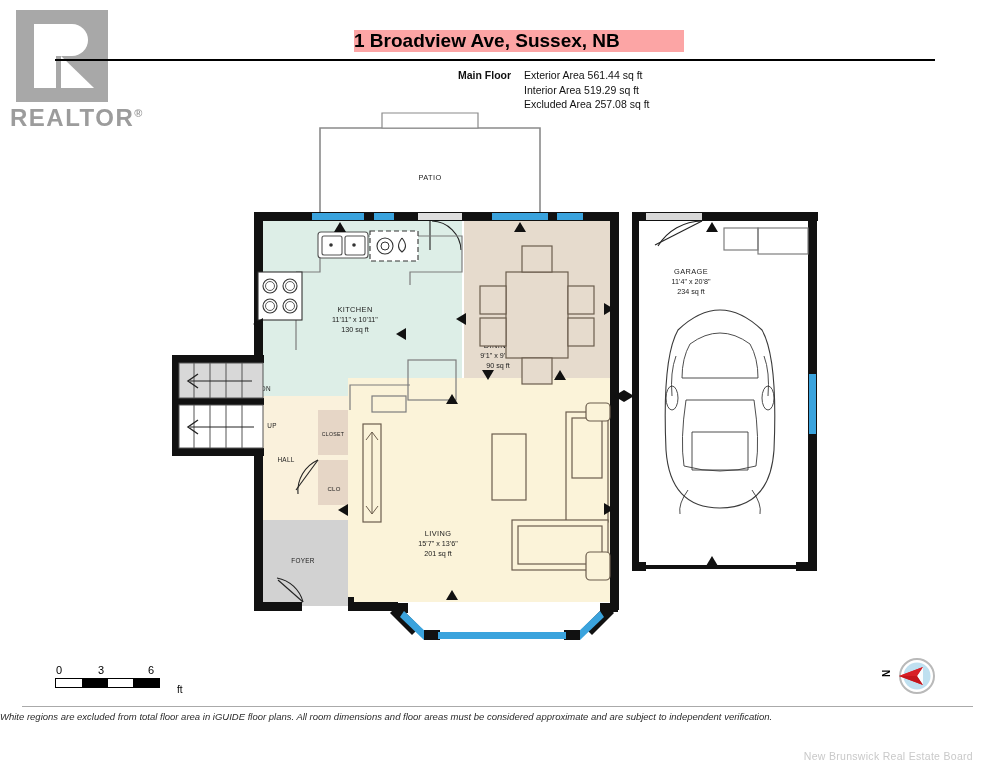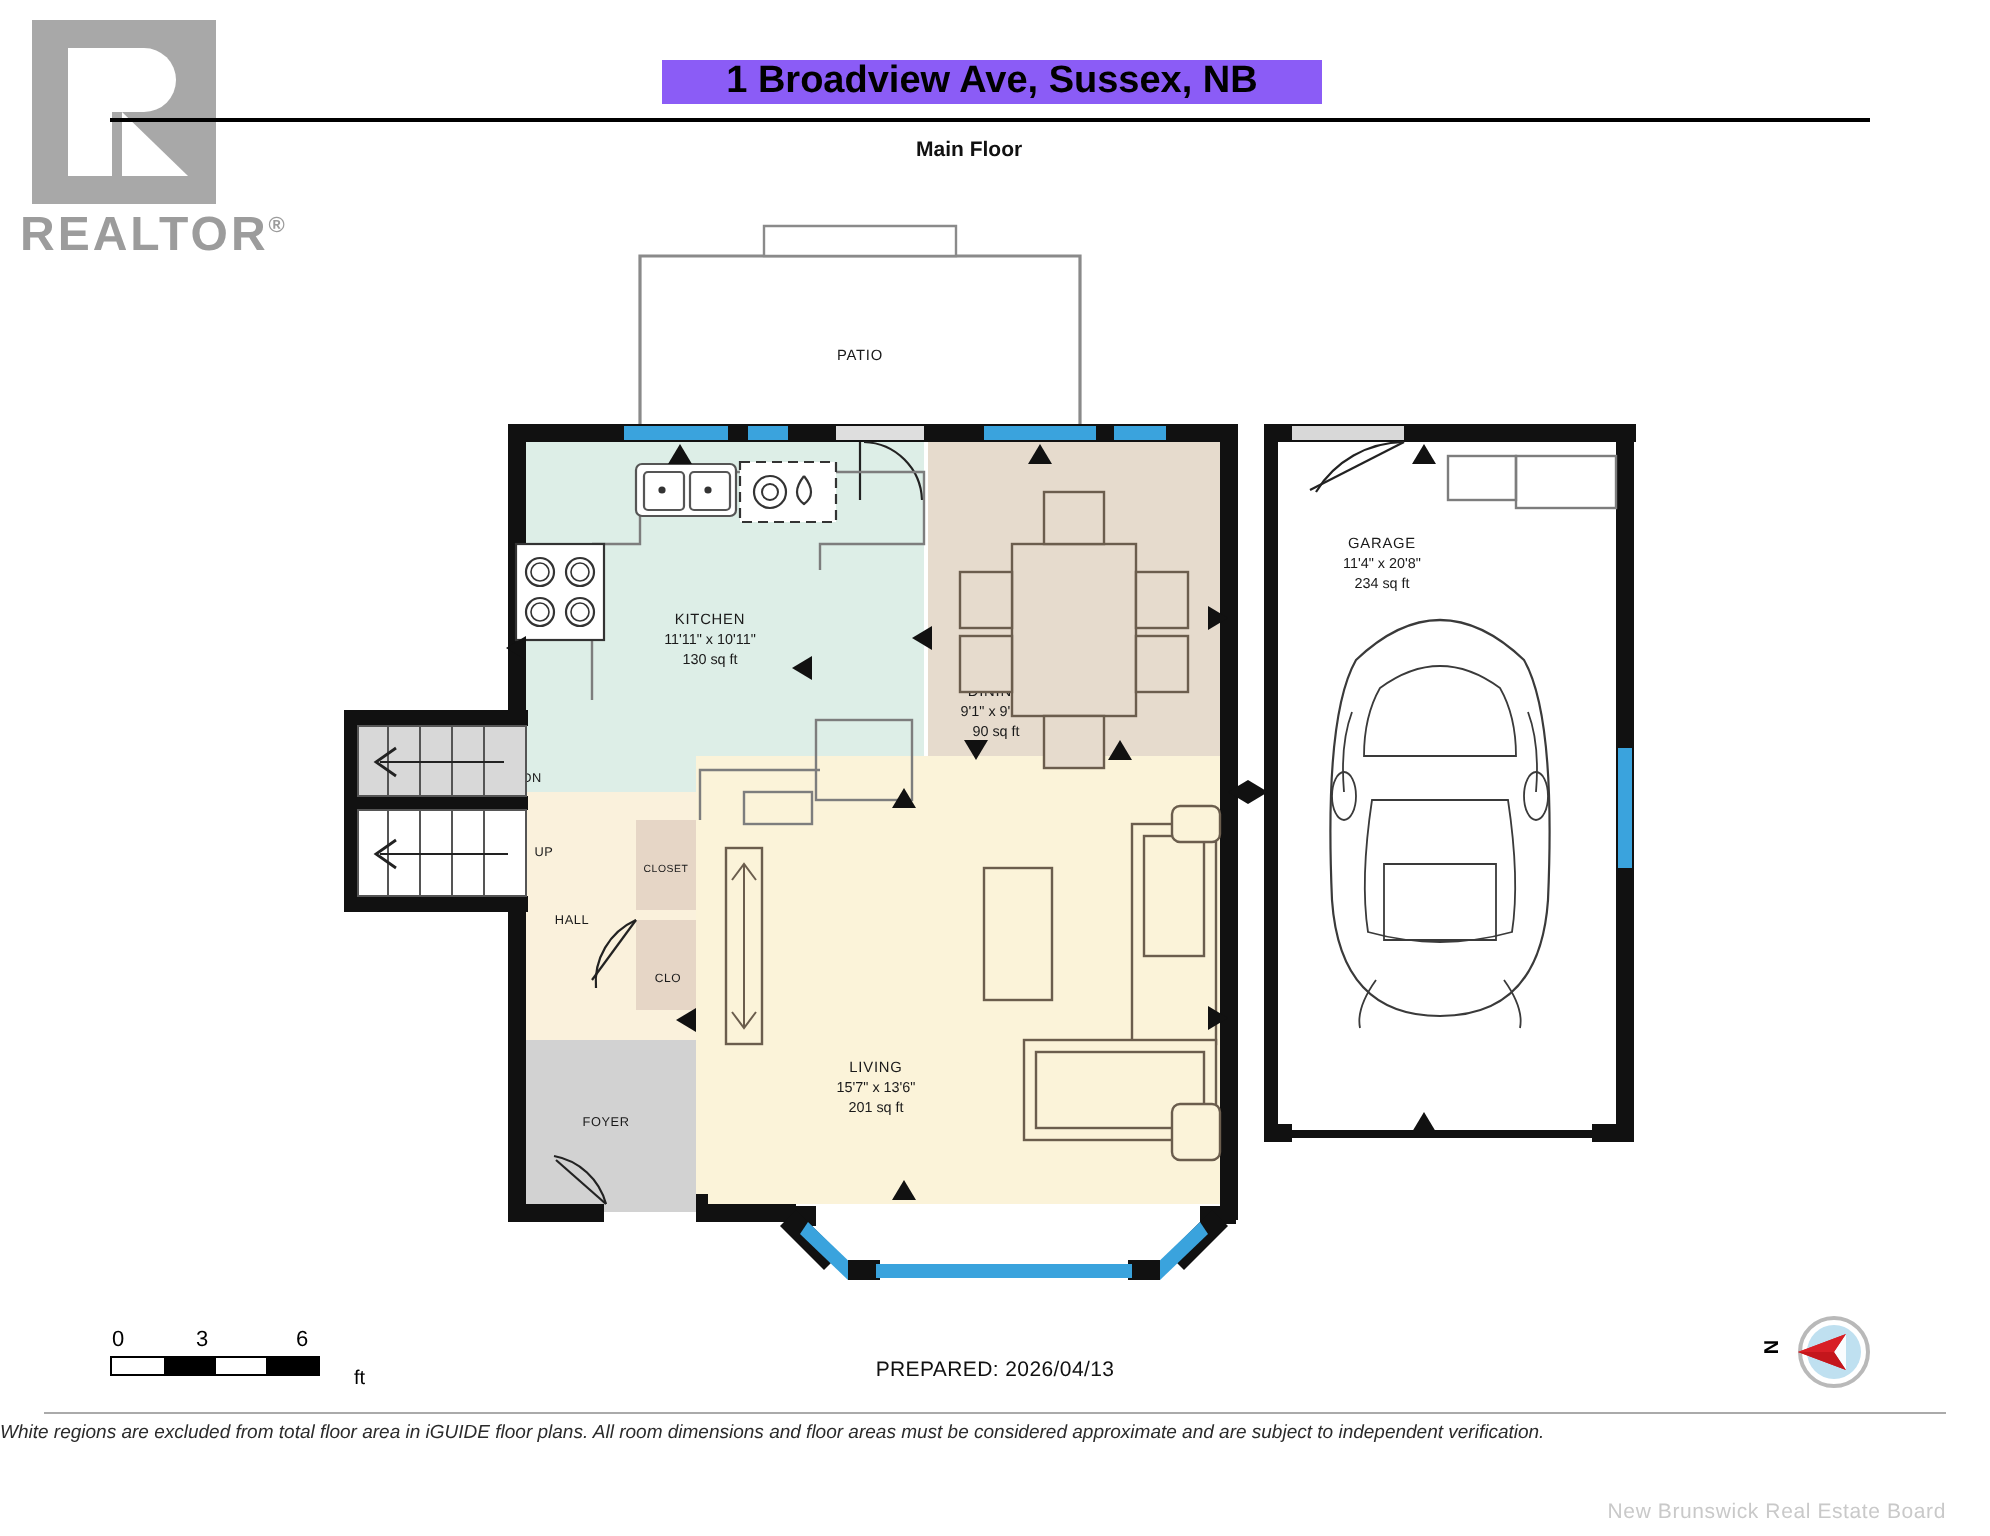--- a/index.html
+++ b/index.html
@@ -50,25 +50,25 @@
   .logo-rule {
     position: absolute;
     left: 55px;
     top: 59px;
     width: 880px;
     height: 2px;
     background: #000;
   }
   .title-wrap {
     position: absolute;
-    left: 331px;
+    left: 354px;
     top: 30px;
     width: 330px;
-    text-align: center;
-    background: #8b5cf6;
+    text-align: left;
+    background: #fca5a5;
     z-index: 4;
   }
   .areas {
     position: absolute;
     left: 428px;
     top: 68px;
     font-size: 10.5px;
     color: #111;
     line-height: 14.5px;
     margin-left: 30px;
@@ -122,20 +122,25 @@
     <div class="rtxt"><span>REALTOR</span><span class="reg">®</span></div>
   </div>
   <div class="logo-rule"></div>
 
   <div class="title-wrap">
     <div style="font-size:19px;font-weight:bold;">1 Broadview Ave, Sussex, NB</div>
   </div>
 
   <div class="areas" style="height:46px;width:260px;">
     <div class="lbl">Main Floor</div>
+    <div class="vals">
+      <div>Exterior Area 561.44 sq ft</div>
+      <div>Interior Area 519.29 sq ft</div>
+      <div>Excluded Area 257.08 sq ft</div>
+    </div>
   </div>
 
   <svg class="plan" viewBox="0 0 995 768" width="995" height="768">
     <defs>
       <style>
         .wall   { fill:#111; }
         .winb   { fill:#3aa3dd; }
         .thin   { fill:none; stroke:#7d7d7d; stroke-width:1.2; }
         .furn   { fill:none; stroke:#6b5d4d; stroke-width:1.2; }
         .furnf  { fill:#fbf3d9; stroke:#6b5d4d; stroke-width:1.2; }
@@ -406,21 +411,20 @@
     <div class="scale-num" style="left:148px; top:664px;">6</div>
     <div class="scalebar">
       <div style="width:25%;background:#fff;"></div>
       <div style="width:25%;background:#000;"></div>
       <div style="width:25%;background:#fff;"></div>
       <div style="width:25%;background:#000;"></div>
     </div>
     <div class="scale-ft">ft</div>
   </div>
 
-  <div class="prepared">PREPARED: 2026/04/13</div>
 
   <div class="compass">
     <div class="n">N</div>
     <svg width="58" height="40" viewBox="0 0 58 40">
       <circle cx="34" cy="20" r="17" fill="none" stroke="#b9b9b9" stroke-width="2"></circle>
       <circle cx="34" cy="20" r="13.5" fill="#bfe0f0"></circle>
       <polygon points="16,20 40,11 34,20 40,29" fill="#d81f26"></polygon>
       <polygon points="40,11 34,20 40,29" fill="#ffffff" opacity="0.9"></polygon>
       <polygon points="16,20 40,11 34,20" fill="#d81f26"></polygon>
       <polygon points="16,20 40,29 34,20" fill="#c4161c"></polygon>

